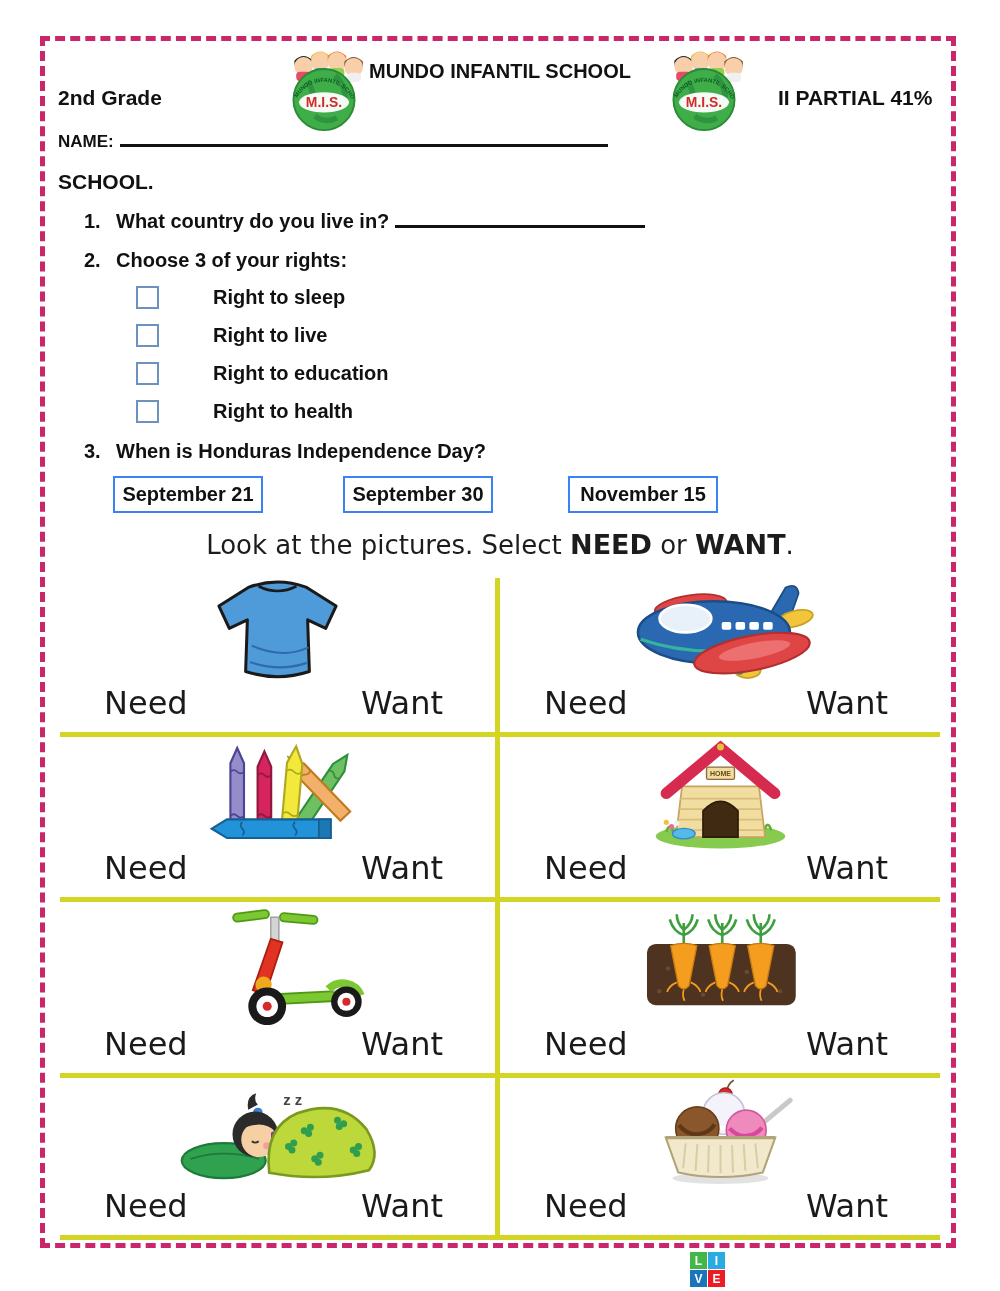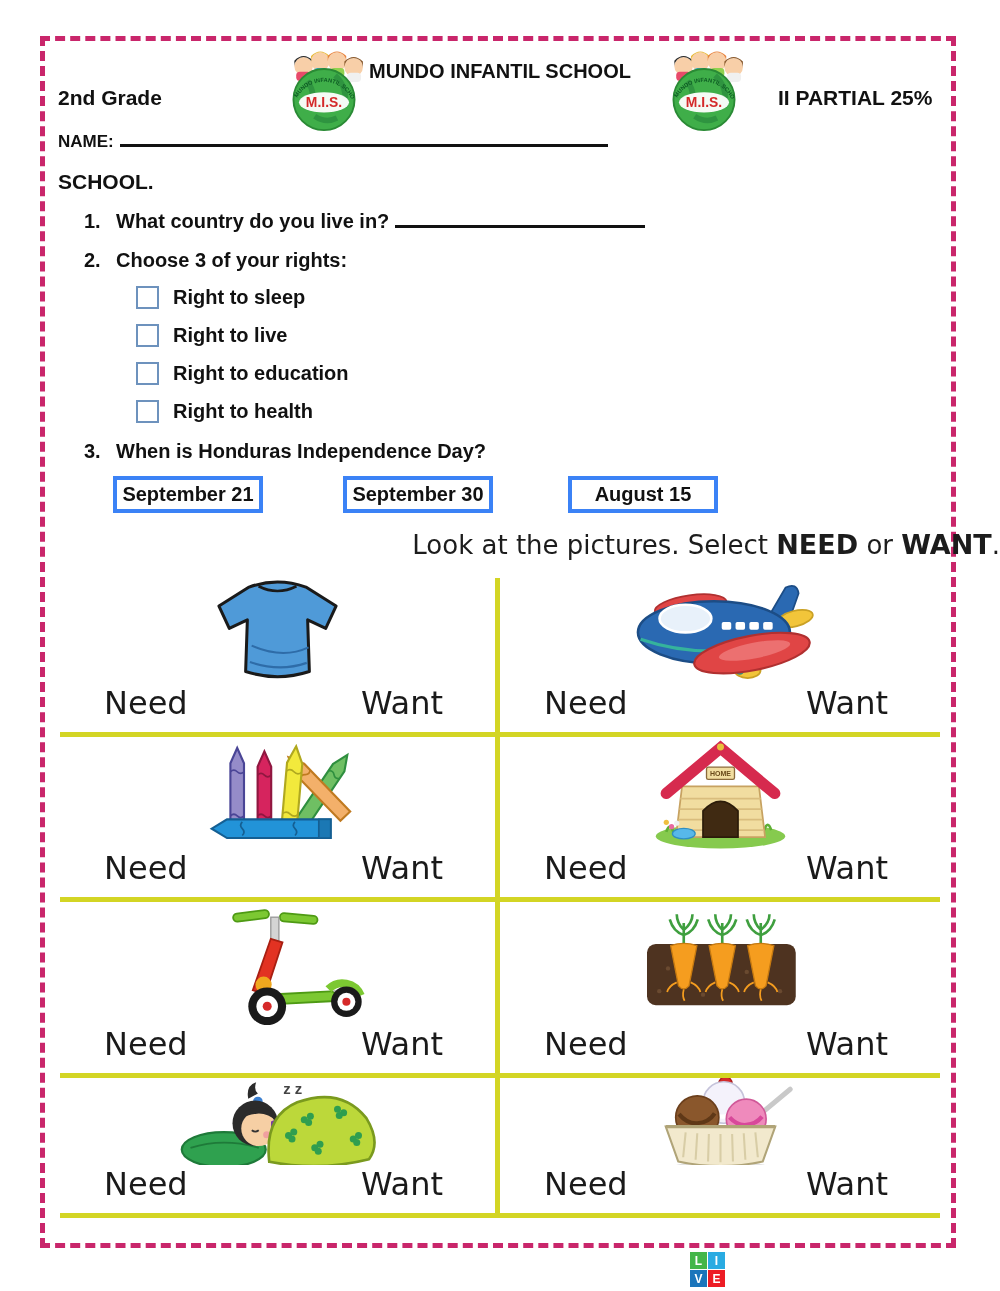--- a/index.html
+++ b/index.html
@@ -17,35 +17,35 @@
   .name-row{left:58px;top:124px;font-size:17px;font-weight:bold;}
   .name-line{display:inline-block;width:488px;border-bottom:3px solid #111;height:20px;margin-left:6px;}
   .answer{left:58px;top:170px;font-size:21px;font-weight:bold;}
   
   .q{font-size:20px;font-weight:bold;}
   .q .num{display:inline-block;width:32px;}
   .q1{left:84px;top:207px;}
   .q1-line{display:inline-block;width:250px;border-bottom:3px solid #111;height:18px;margin-left:6px;}
   .q2{left:84px;top:249px;}
   .q3{left:84px;top:440px;}
-  .right-row{position:absolute;left:136px;display:flex;align-items:center;}
+  .right-row{position:absolute;left:136px;display:flex;align-items:center;gap:40px;}
   .chk{width:23px;height:23px;border:2px solid #6d92bd;background:#fff;box-sizing:border-box;}
   .right-row span{margin-left:14px;font-size:20px;font-weight:bold;}
-  .date-box{position:absolute;top:476px;height:37px;box-sizing:border-box;border:4px solid #3b82f6;
+  .date-box{position:absolute;top:476px;height:37px;box-sizing:border-box;border:2px solid #3b82f6;
             display:flex;align-items:center;justify-content:center;width:150px;
             font-size:20px;font-weight:bold;background:#fff;}
   
-  .instruction{left:0;top:529px;width:1000px;text-align:right;font-size:26px;
+  .instruction{left:0;top:529px;width:1000px;text-align:center;font-size:26px;
                font-family:"DejaVu Sans",sans-serif;color:#1c1c1c;}
   .instruction .big{font-weight:bold;font-size:27px;}
   
   .grid{left:60px;top:578px;width:880px;display:grid;grid-template-columns:440px 440px;}
   .cell{box-sizing:border-box;border-bottom:5px solid #d3d524;display:flex;flex-direction:column;}
   .cell.left{border-right:5px solid #d3d524;}
-  .r1{height:159px;} .r2{height:165px;} .r3{height:176px;} .r4{height:140px;}
+  .r1{height:159px;} .r2{height:165px;} .r3{height:176px;} .r4{height:162px;}
   .pic{flex:1;display:flex;align-items:center;justify-content:center;overflow:hidden;}
   .labels{display:flex;justify-content:space-between;padding:0 52px 10px 44px;}
   .nw{font-family:"DejaVu Sans",sans-serif;font-size:32px;color:#1a1a1a;cursor:pointer;}
   
   .footer{left:690px;top:1252px;display:flex;align-items:center;}
   .live-grid{display:grid;grid-template-columns:17px 17px;grid-template-rows:17px 17px;gap:1px;margin-right:4px;}
   .live-grid span{display:flex;align-items:center;justify-content:center;color:#fff;
                   font-size:12px;font-weight:bold;font-family:"Liberation Sans",sans-serif;}
   .sq-l{background:#43b649;} .sq-i{background:#29abe2;} .sq-v{background:#1b75bb;} .sq-e{background:#ed1c24;}
   .brand{font-size:29px;font-weight:bold;color:#1b5a7d;letter-spacing:-1px;}
@@ -101,21 +101,21 @@
     <rect x="85" y="31" width="15" height="10" rx="4" fill="#f0f0f0"></rect>
     <circle cx="60" cy="60" r="33" fill="#3fae49" stroke="#2a8a35" stroke-width="2"></circle>
     <path d="M42,40 q10,14 4,30 M72,34 q14,12 10,34 M50,78 q12,8 24,2" stroke="#2f9440" stroke-width="6" fill="none"></path>
     <path id="arcB" d="M31,58 A33 33 0 0 1 89,58" fill="none"></path>
     <text font-size="6.2" fill="#0c5a22" font-weight="bold"><textPath href="#arcB">MUNDO INFANTIL SCHOOL</textPath></text>
     <ellipse cx="60" cy="63" rx="27" ry="11" fill="#ffffff" opacity="0.95"></ellipse>
     <text x="60" y="68" text-anchor="middle" font-size="15" font-weight="bold" fill="#d42a2a" font-family="Liberation Serif, serif">M.I.S.</text>
   </svg>
 </div>
 
-<div class="abs partial">II PARTIAL 25%</div>
+<div class="abs partial">II PARTIAL 41%</div>
 
 <div class="abs name-row">
   <span>NAME:</span><span class="name-line"></span>
 </div>
 
 <div class="abs answer">SCHOOL.</div>
 
 <div class="abs q q1">
   <span class="num">1.</span><span>What country do you live in?</span><span class="q1-line"></span>
 </div>
@@ -140,21 +140,21 @@
   <div class="chk"></div>
   <span>Right to health</span>
 </div>
 
 <div class="abs q q3">
   <span class="num">3.</span><span>When is Honduras Independence Day?</span>
 </div>
 
 <div class="date-box" style="left:113px;">September 21</div>
 <div class="date-box" style="left:343px;">September 30</div>
-<div class="date-box" style="left:568px;">August 15</div>
+<div class="date-box" style="left:568px;">November 15</div>
 
 <div class="abs instruction">
   <span>Look at the pictures. Select</span>
   <span class="big">NEED</span>
   <span>or</span>
   <span class="big">WANT</span><span>.</span>
 </div>
 
 <div class="abs grid">
 

